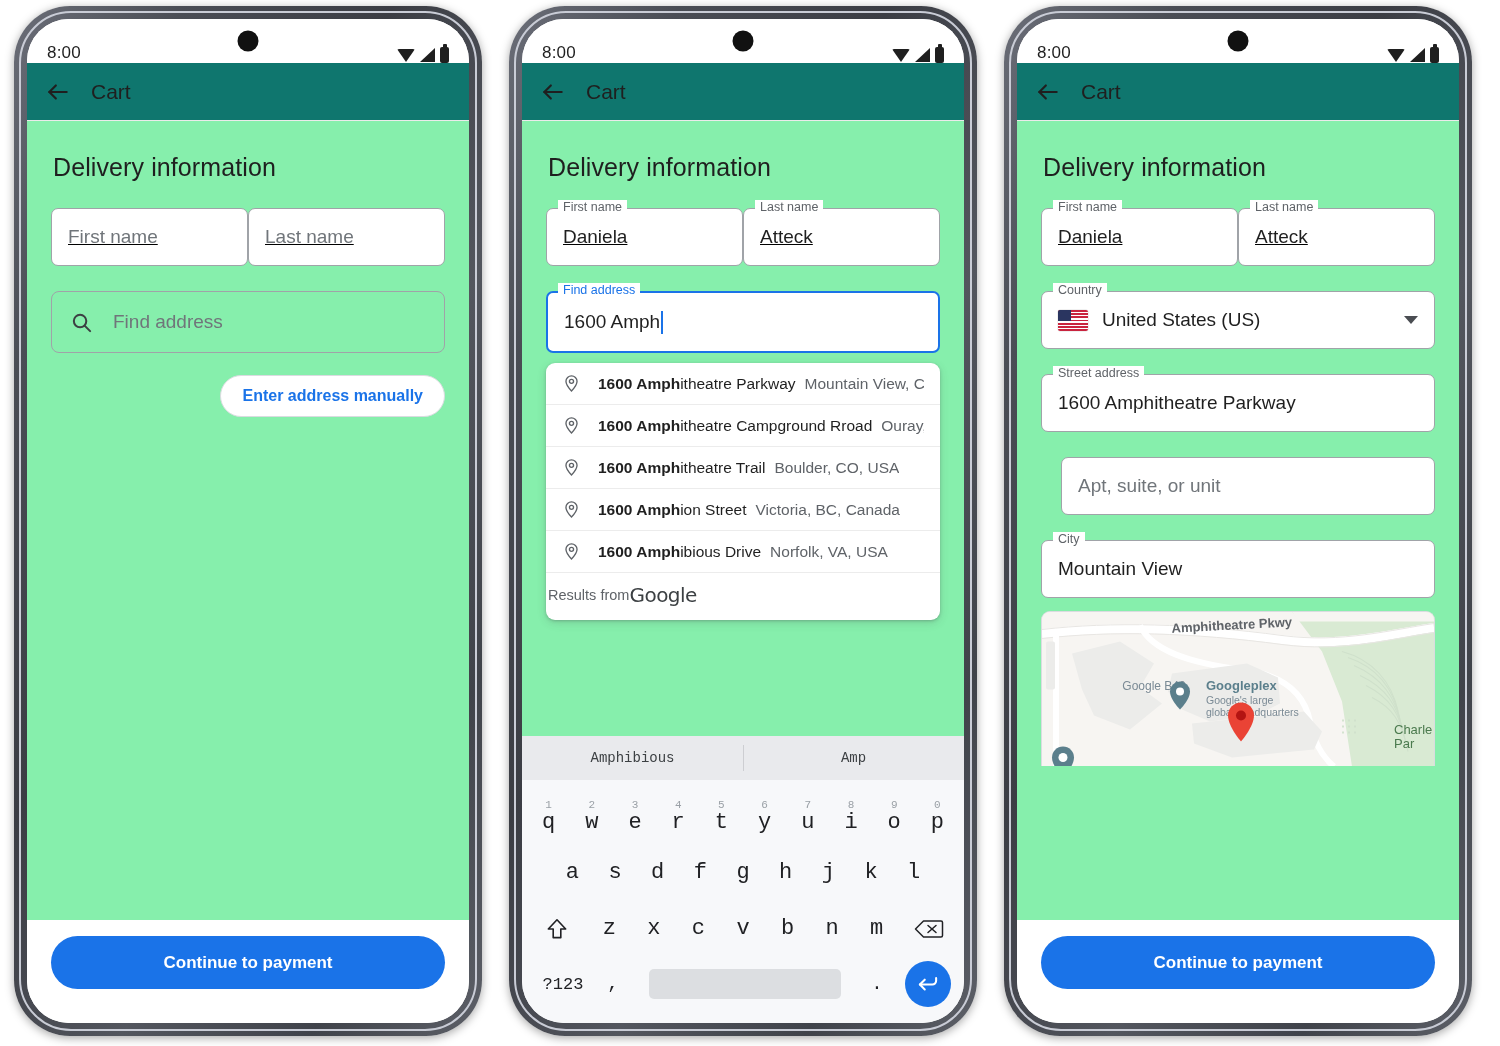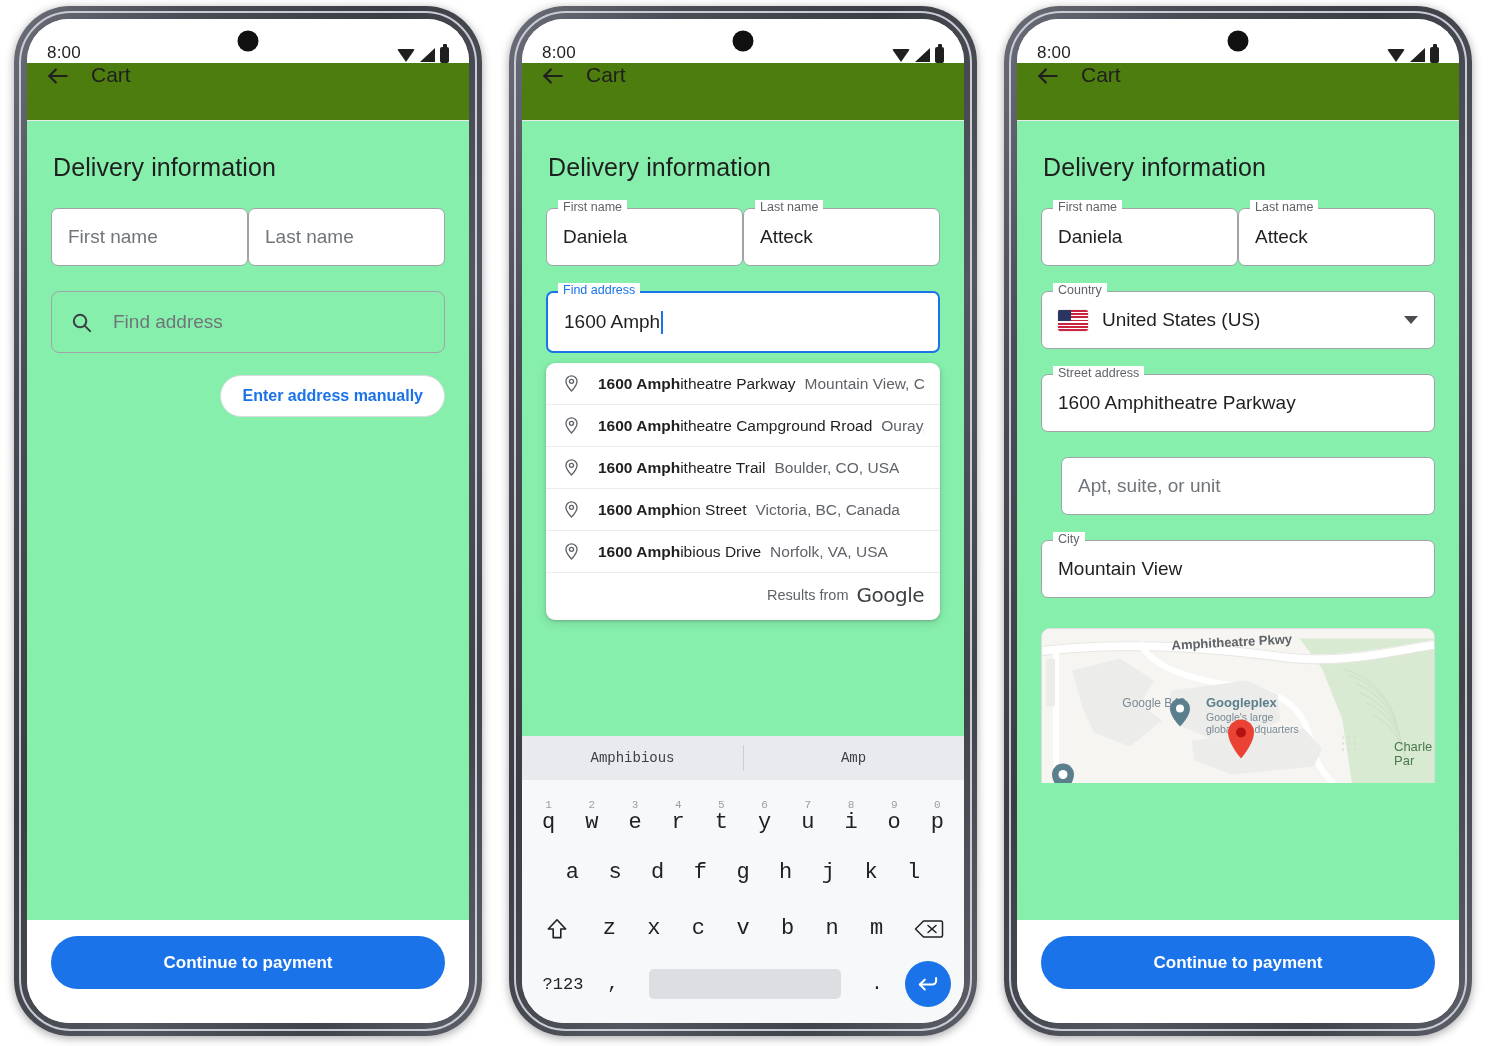--- a/index.html
+++ b/index.html
@@ -72,23 +72,23 @@
   }
   .sb-icons { display: flex; align-items: center; gap: 5px; }
   .ic-wifi { width: 0; height: 0; border-left: 9px solid transparent; border-right: 9px solid transparent; border-top: 13px solid #1f1f1f; border-radius: 2px;}
   .ic-sig { width: 0; height: 0; border-left: 15px solid transparent; border-bottom: 14px solid #1f1f1f; }
   .ic-bat { width: 9px; height: 16px; background: #1f1f1f; border-radius: 2px; position: relative; }
   .ic-bat:before { content:""; position:absolute; top:-3px; left:2.5px; width:4px; height:3px; background:#1f1f1f; border-radius:1px 1px 0 0;}
 
   
   .appbar {
     height: 58px; flex: 0 0 58px;
-    display: flex; align-items: flex-start;
+    display: flex; align-items: center;
     padding: 0 18px;
-    background: #4d7c0f;
+    background: #0f766e;
     border-bottom: 1px solid #ebebeb;
   }
   .back-icon { width: 26px; height: 26px; margin-right: 20px; color: #1f1f1f; cursor: pointer; }
   .appbar-title { font-size: 21px; color: #1f1f1f; }
 
   
   .content {
     flex: 1 1 auto;
     overflow: hidden;
     padding: 0 24px;
@@ -96,21 +96,21 @@
     position: relative;
   }
   .section-title {
     font-size: 25px;
     color: #1f1f1f;
     margin: 32px 0 26px 2px;
     letter-spacing: .1px;
   }
 
   
-  .row2 { display: flex; gap: 0; margin-bottom: 25px; }
+  .row2 { display: flex; gap: 0; margin-bottom: 25px; text-decoration: underline; }
   .row2 > * { flex: 1 1 0; }
 
   .tf { position: relative; }
   .tf-box {
     position: relative;
     height: 58px;
     border: 1px solid #a0a3a8;
     border-radius: 7px;
     display: flex;
     align-items: center;
@@ -205,23 +205,23 @@
     height: 42px;
     padding: 0 16px;
     border-bottom: 1px solid #ececec;
     cursor: pointer;
   }
   .pin-icon { width: 19px; height: 19px; color: #5f6368; margin-right: 17px; flex: 0 0 19px; }
   .ac-main { font-size: 15.5px; color: #1f1f1f; white-space: nowrap; }
   .ac-main b { font-weight: bold; }
   .ac-sub { font-size: 15.5px; color: #5f6368; margin-left: 9px; white-space: nowrap; overflow: hidden; }
   .ac-footer {
-    display: flex; align-items: center; justify-content: flex-end;
+    display: flex; align-items: center; 
     padding: 10px 16px 13px 2px;
-    gap: 8px;
+    gap: 0;
   }
   .ac-footer-text { font-size: 14.5px; color: #5f6368; }
   .ac-google {
     font-family: "DejaVu Sans", sans-serif;
     font-size: 20px;
     color: #3c4043;
     letter-spacing: -0.5px;
   }
 
   
@@ -670,21 +670,21 @@
             <span class="tf-value">1600 Amphitheatre Parkway</span>
           </div>
         </div>
 
         <div class="tf" style="margin-bottom:25px;padding-left:20px;">
           <div class="tf-box">
             <span class="tf-placeholder">Apt, suite, or unit</span>
           </div>
         </div>
 
-        <div class="tf" style="margin-bottom:30px;">
+        <div class="tf" style="margin-bottom:13px;">
           <span class="tf-label">City</span>
           <div class="tf-box">
             <span class="tf-value">Mountain View</span>
           </div>
         </div>
 
 
         <div class="map-wrap">
           <svg class="map-svg" viewBox="0 0 392 155" preserveAspectRatio="xMidYMid slice">
             <rect x="0" y="0" width="392" height="155" fill="#f7f5f2"></rect>

